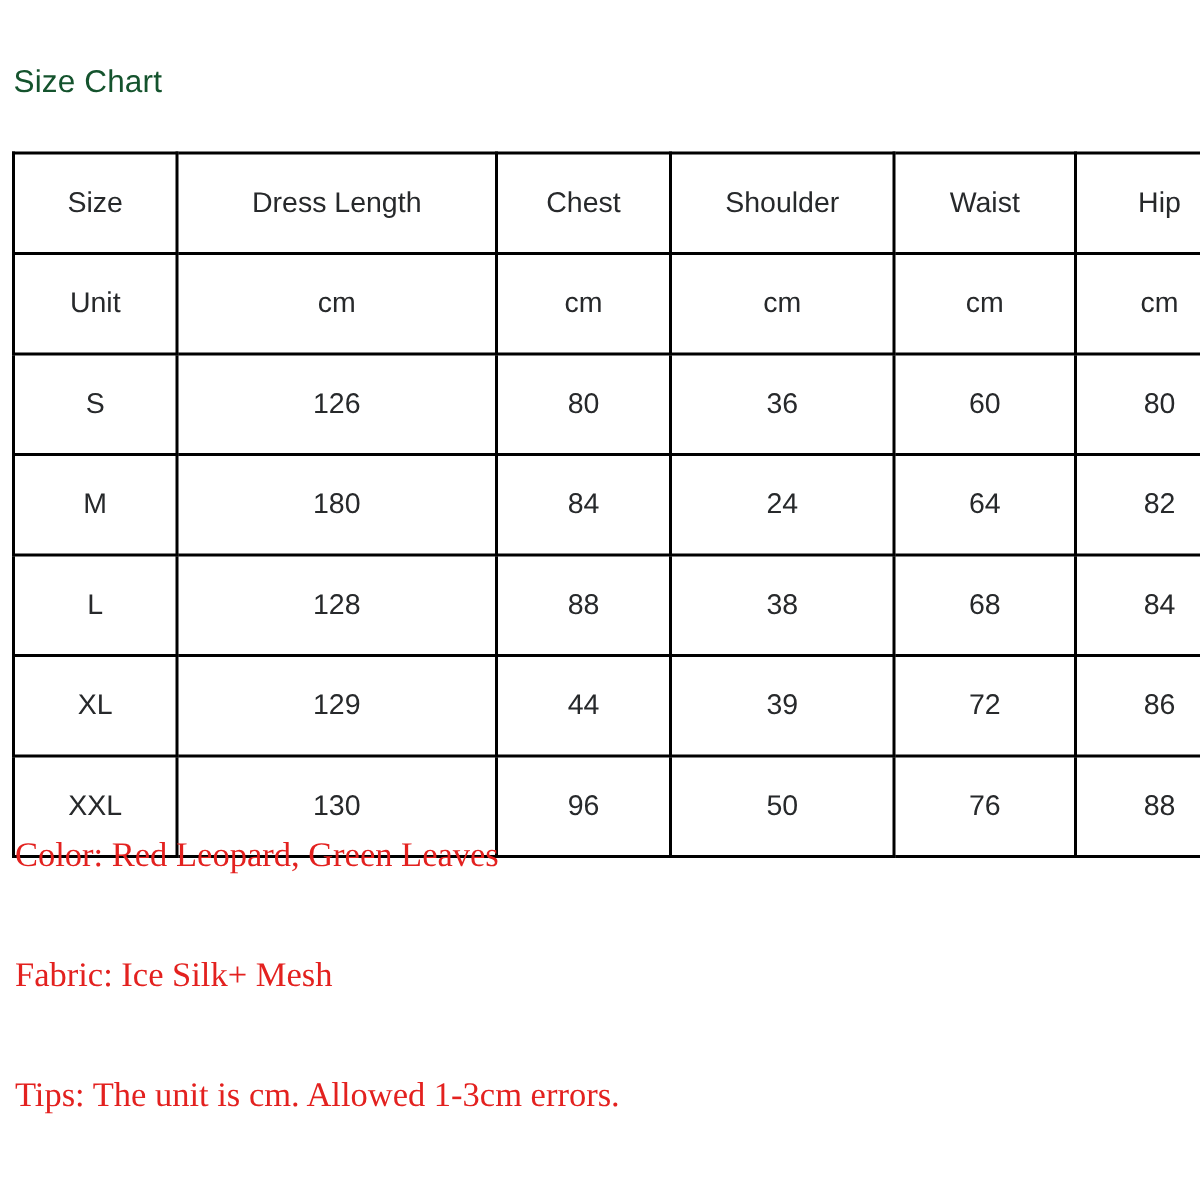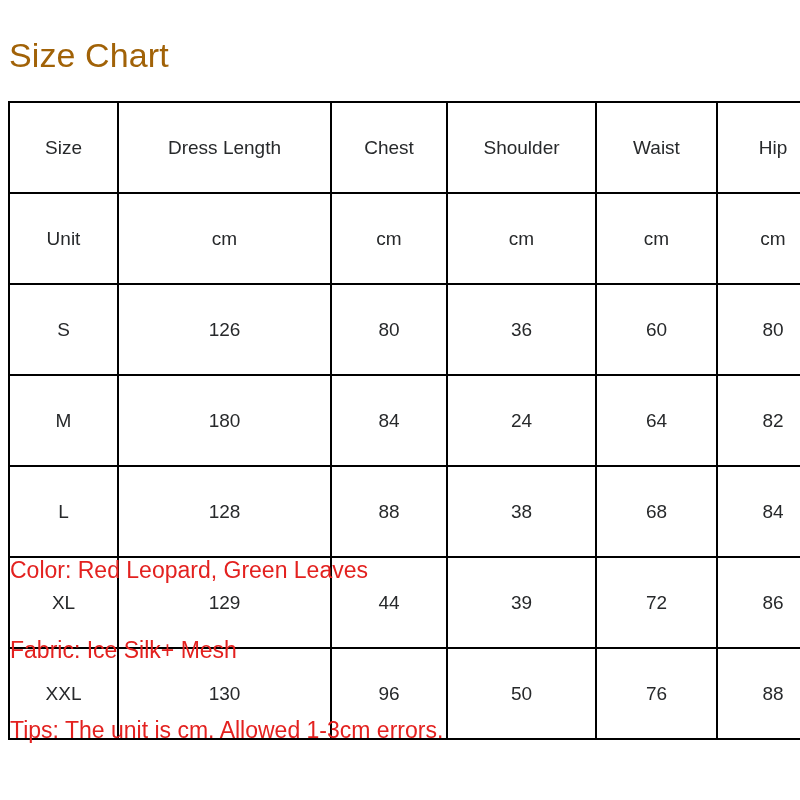--- a/index.html
+++ b/index.html
@@ -23,23 +23,23 @@
     height: 800px;
     background: #ffffff;
     overflow: hidden;
   }
 
   
   .page-title {
     position: absolute;
     left: 9px;
     top: 38px;
-    font-size: 34px;
+    font-size: 21px;
     line-height: 34px;
-    color: #a16207;
+    color: #14532d;
     font-weight: 400;
     letter-spacing: 0.1px;
     white-space: nowrap;
   }
 
   
   .size-table-wrap {
     position: absolute;
     left: 8px;
     top: 101px;
@@ -52,21 +52,21 @@
   }
   table.size-table td {
     border: 2px solid #000000;
     height: 57px;
     text-align: center;
     vertical-align: middle;
     color: #27292b;
     font-size: 19px;
     font-weight: 400;
     font-family: "Liberation Sans", sans-serif;
-    padding: 16px 2px;
+    padding: 4px 2px;
     background: #ffffff;
     white-space: nowrap;
   }
   table.size-table td.col-size     { width: 103px; }
   table.size-table td.col-dress    { width: 207px; }
   table.size-table td.col-chest    { width: 110px; margin-left: 27px; }
   table.size-table td.col-shoulder { width: 143px; }
   table.size-table td.col-waist    { width: 115px; }
   table.size-table td.col-hip      { width: 106px; }
 
@@ -80,21 +80,21 @@
     position: absolute;
     left: 10px;
     top: 556px;
     width: 780px;
   }
   .note-line {
     color: #e3211f;
     font-size: 23px;
     line-height: 28px;
     font-weight: 400;
-    font-family: Liberation Sans, sans-serif;
+    font-family: Liberation Serif, serif;
     white-space: nowrap;
     margin: 0;
   }
   .note-line + .note-line {
     margin-top: 52px;
   }
 </style>
 </head>
 <body>
 

